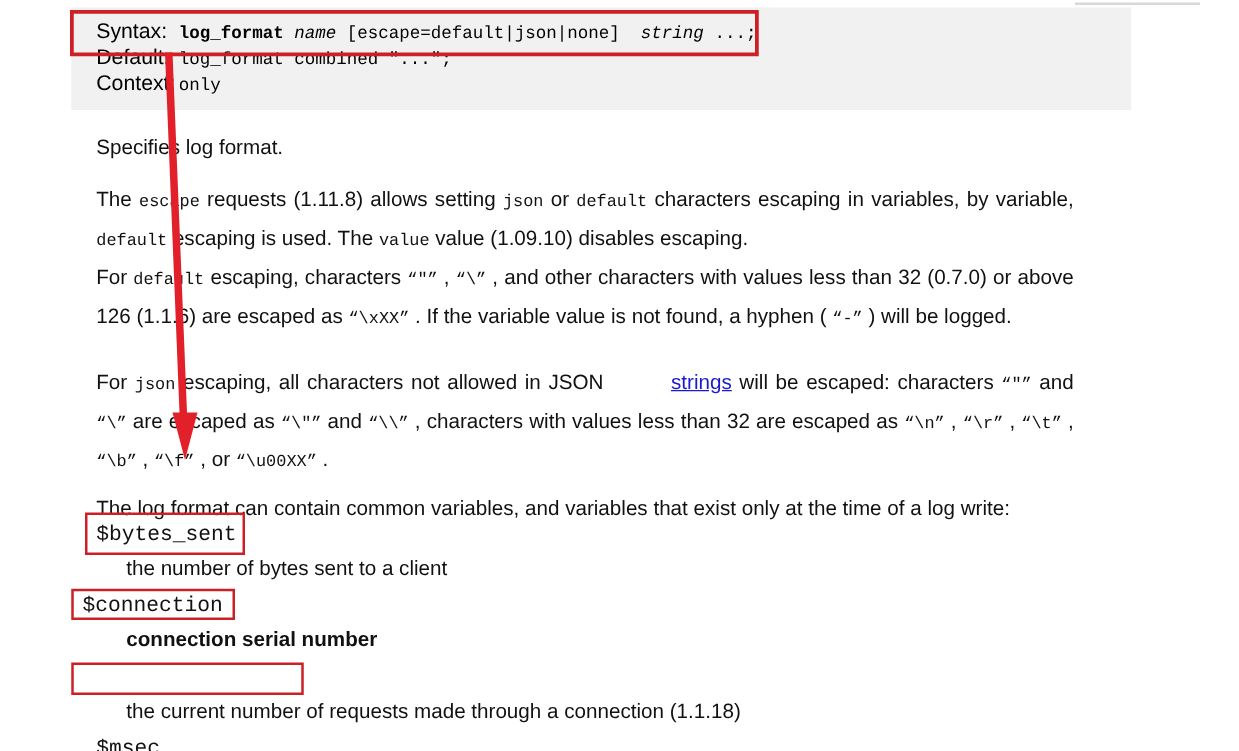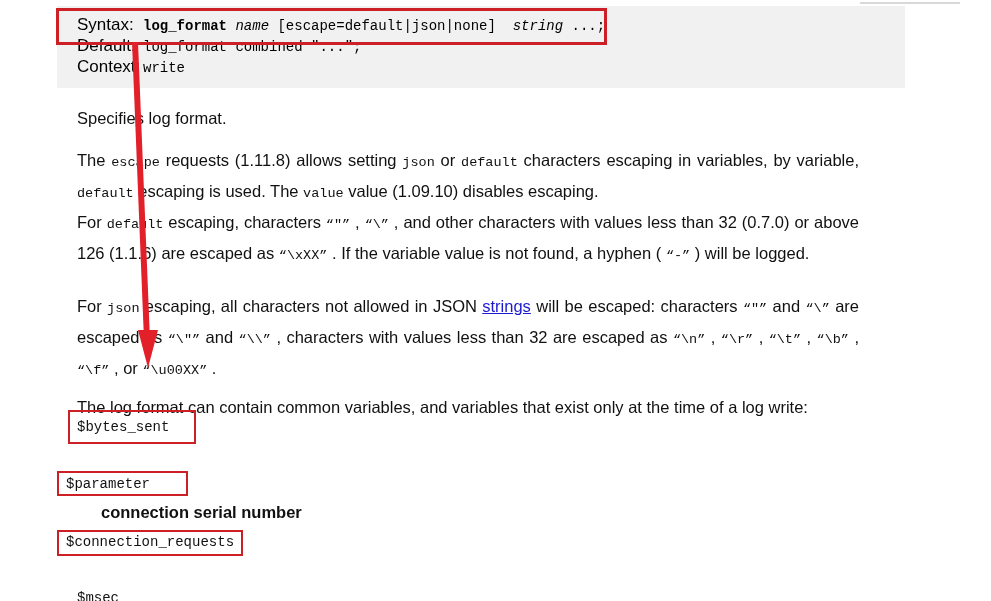--- a/index.html
+++ b/index.html
@@ -84,27 +84,28 @@
     font-size: 13.5px;
   }
   .para .lit {
     font-family: "Liberation Mono", "DejaVu Sans Mono", monospace;
     font-size: 13.5px;
     white-space: nowrap;
   }
   a.doclink {
     color: #1a1ad0;
     text-decoration: underline;
+    margin-left: 48px;
   }
 
   
   .var-term {
     position: absolute;
     font-family: "Liberation Mono", "DejaVu Sans Mono", monospace;
-    font-size: 14px;
+    font-size: 17px;
     color: #111;
     white-space: nowrap;
   }
   .var-def {
     position: absolute;
     left: 101px;
     font-size: 16.5px;
     line-height: 24px;
     color: #111;
     white-space: nowrap;
@@ -138,21 +139,21 @@
 
       <div class="dline">
         <span class="dlabel">Syntax:</span><span class="mono mono-b">log_format</span><span class="mono">&nbsp;</span><span class="mono mono-i">name</span><span class="mono">&nbsp;</span><span class="mono">[escape=default|json|none]</span><span class="mono">&nbsp;&nbsp;</span><span class="mono mono-i">string</span><span class="mono">&nbsp;</span><span class="mono">...;</span>
       </div>
 
       <div class="dline">
         <span class="dlabel">Default:</span><span class="mono">log_format combined "...";</span>
       </div>
 
       <div class="dline">
-        <span class="dlabel">Context:</span><span class="mono">write</span>
+        <span class="dlabel">Context:</span><span class="mono">only</span>
       </div>
 
     </div>
 
     <div class="para nojust" style="top:104px;">
       <span>Specifies log format.</span>
     </div>
 
     <div class="para" style="top:146px;">
       <span>The </span><span class="mono">escape</span><span> requests (1.11.8) allows setting </span><span class="mono">json</span><span> or </span><span class="mono">default</span><span> characters escaping in variables, by variable, </span><span class="mono">default</span><span> escaping is used. The </span><span class="mono">value</span><span> value (1.09.10) disables escaping.</span>
@@ -164,25 +165,26 @@
 
     <div class="para" style="top:292px;">
       <span>For </span><span class="mono">json</span><span> escaping, all characters not allowed in JSON </span><a class="doclink" href="#">strings</a><span> will be escaped: characters </span><span class="lit">“"”</span><span> and </span><span class="lit">“\”</span><span> are escaped as </span><span class="lit">“\"”</span><span> and </span><span class="lit">“\\”</span><span> , characters with values less than 32 are escaped as </span><span class="lit">“\n”</span><span> , </span><span class="lit">“\r”</span><span> , </span><span class="lit">“\t”</span><span> , </span><span class="lit">“\b”</span><span> , </span><span class="lit">“\f”</span><span> , or </span><span class="lit">“\u00XX”</span><span> .</span>
     </div>
 
     <div class="para nojust" style="top:377px;margin-top:16px;">
       <span>The log format can contain common variables, and variables that exist only at the time of a log write:</span>
     </div>
 
     <div class="var-term" style="left:77px; top:419px;">$bytes_sent</div>
-
-    <div class="var-term" style="left:66px; top:476px;">$parameter</div>
+    <div class="var-def" style="top:443px;">the number of bytes sent to a client</div>
+
+    <div class="var-term" style="left:66px; top:476px;">$connection</div>
     <div class="var-def" style="top:500px;font-weight:bold;">connection serial number</div>
 
-    <div class="var-term" style="left:66px; top:534px;">$connection_requests</div>
+    <div class="var-def" style="top:557px;">the current number of requests made through a connection (1.1.18)</div>
 
     <div class="var-term" style="left:77px; top:590px;">$msec</div>
 
   </div>
 
   <div class="redbox" style="left:56px; top:8px; width:551px; height:37px;"></div>
 
   <div class="redbox thin" style="left:68px; top:410px; width:128px; height:34px;"></div>
 
   <div class="redbox thin" style="left:57px; top:471px; width:131px; height:25px;"></div>

